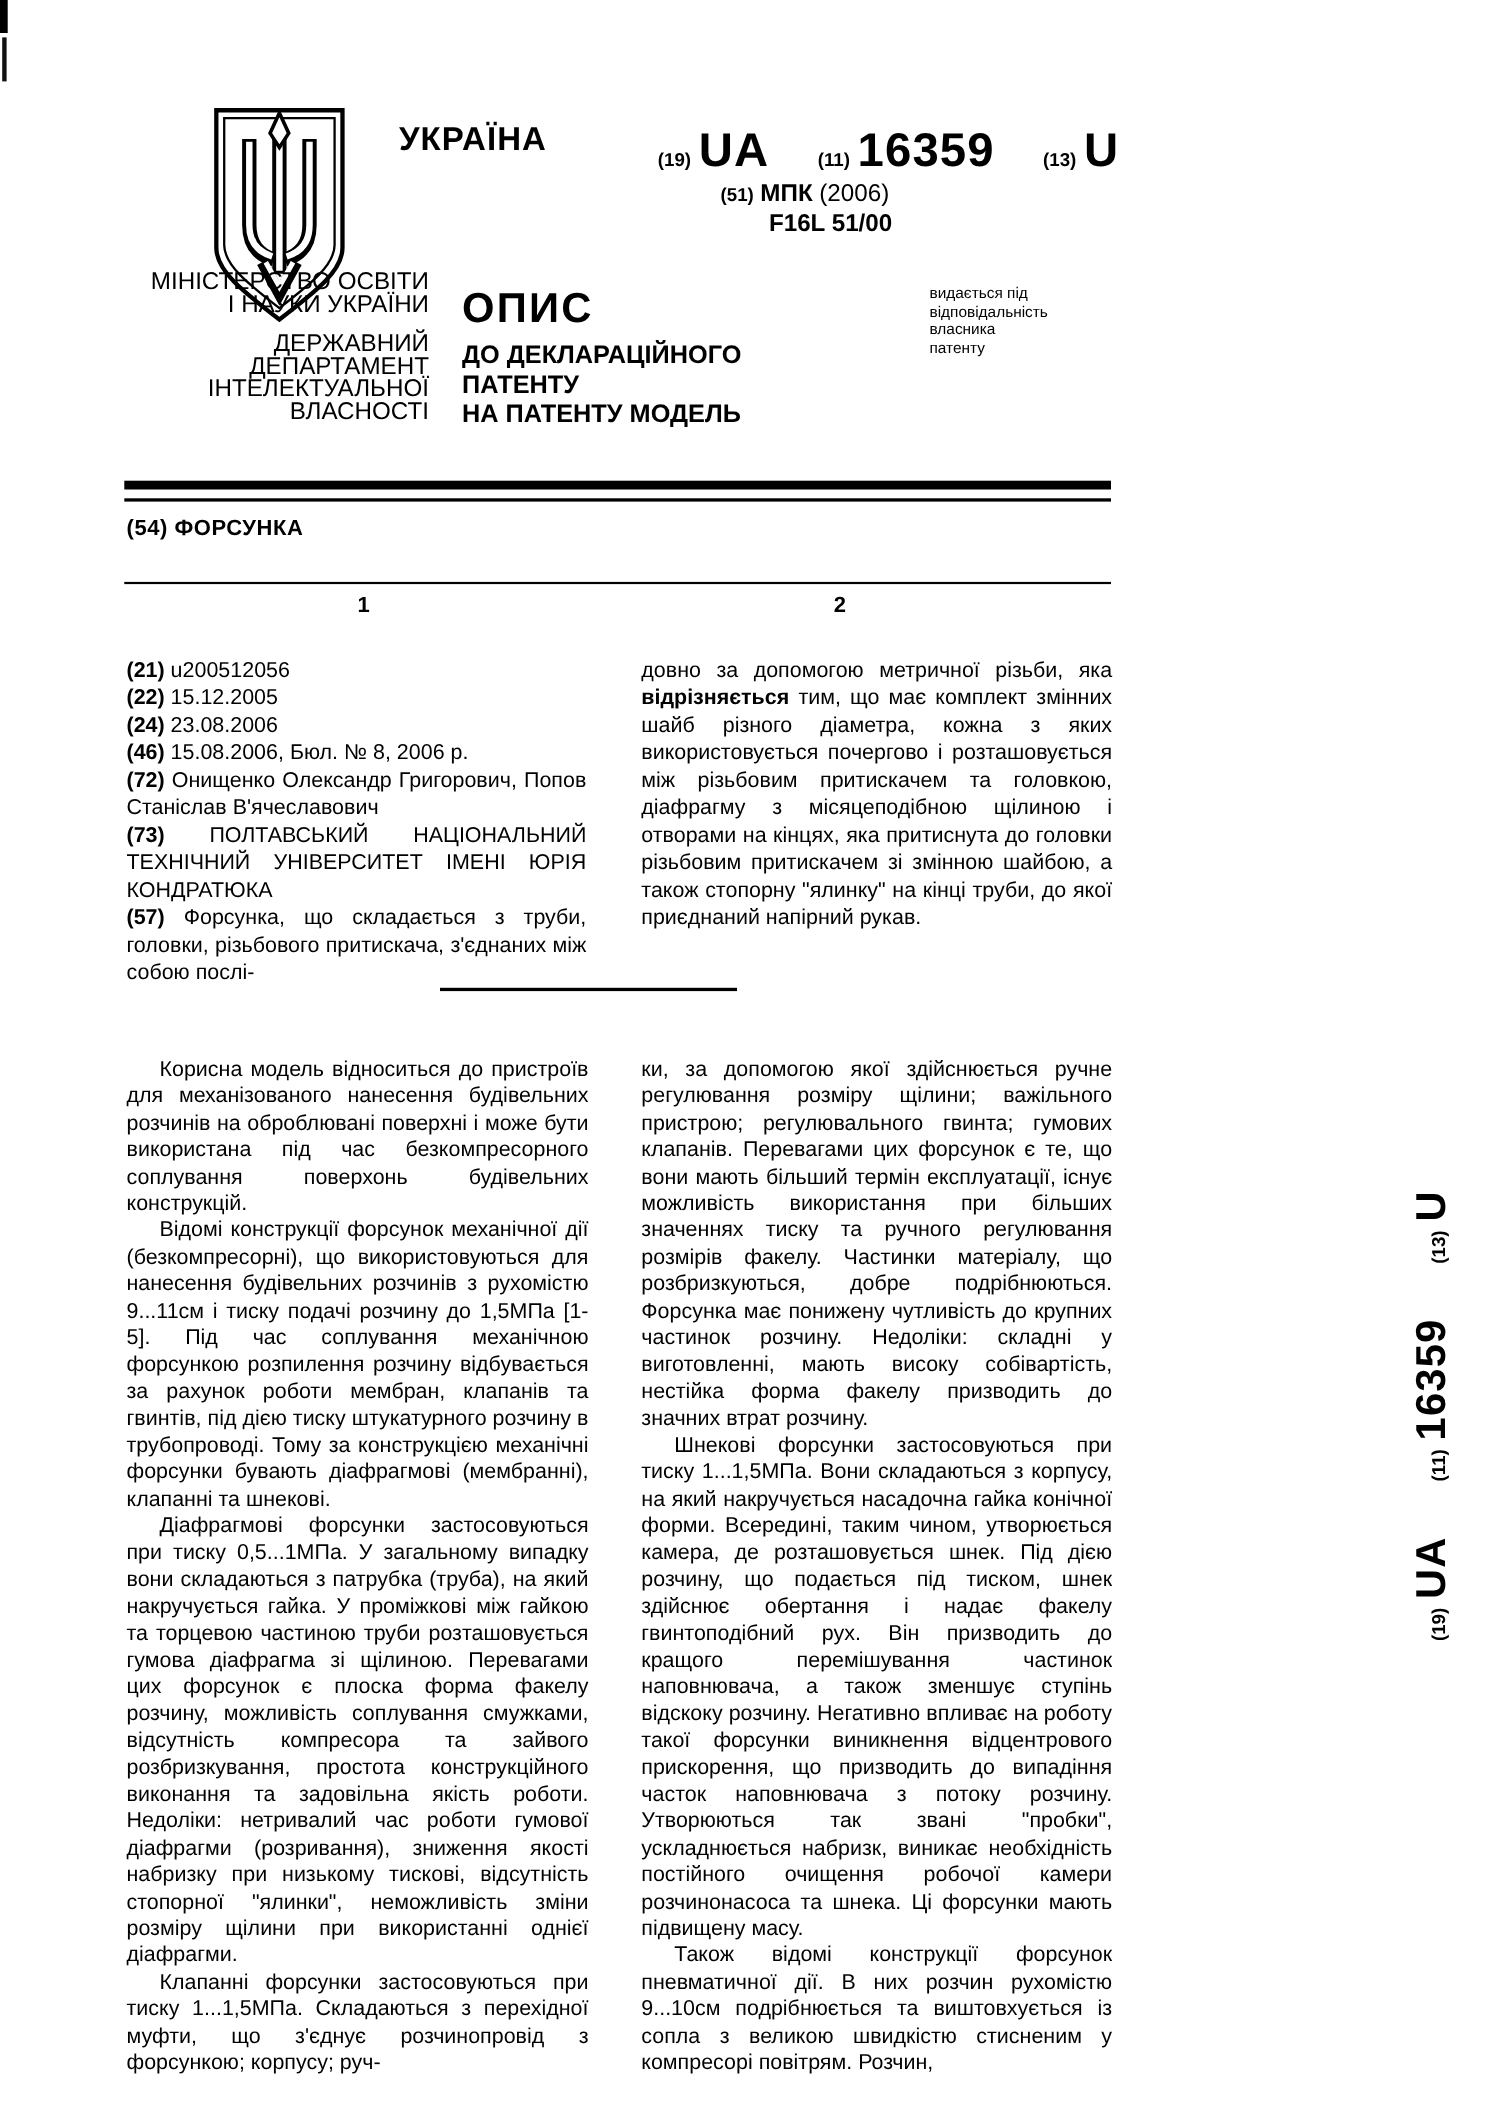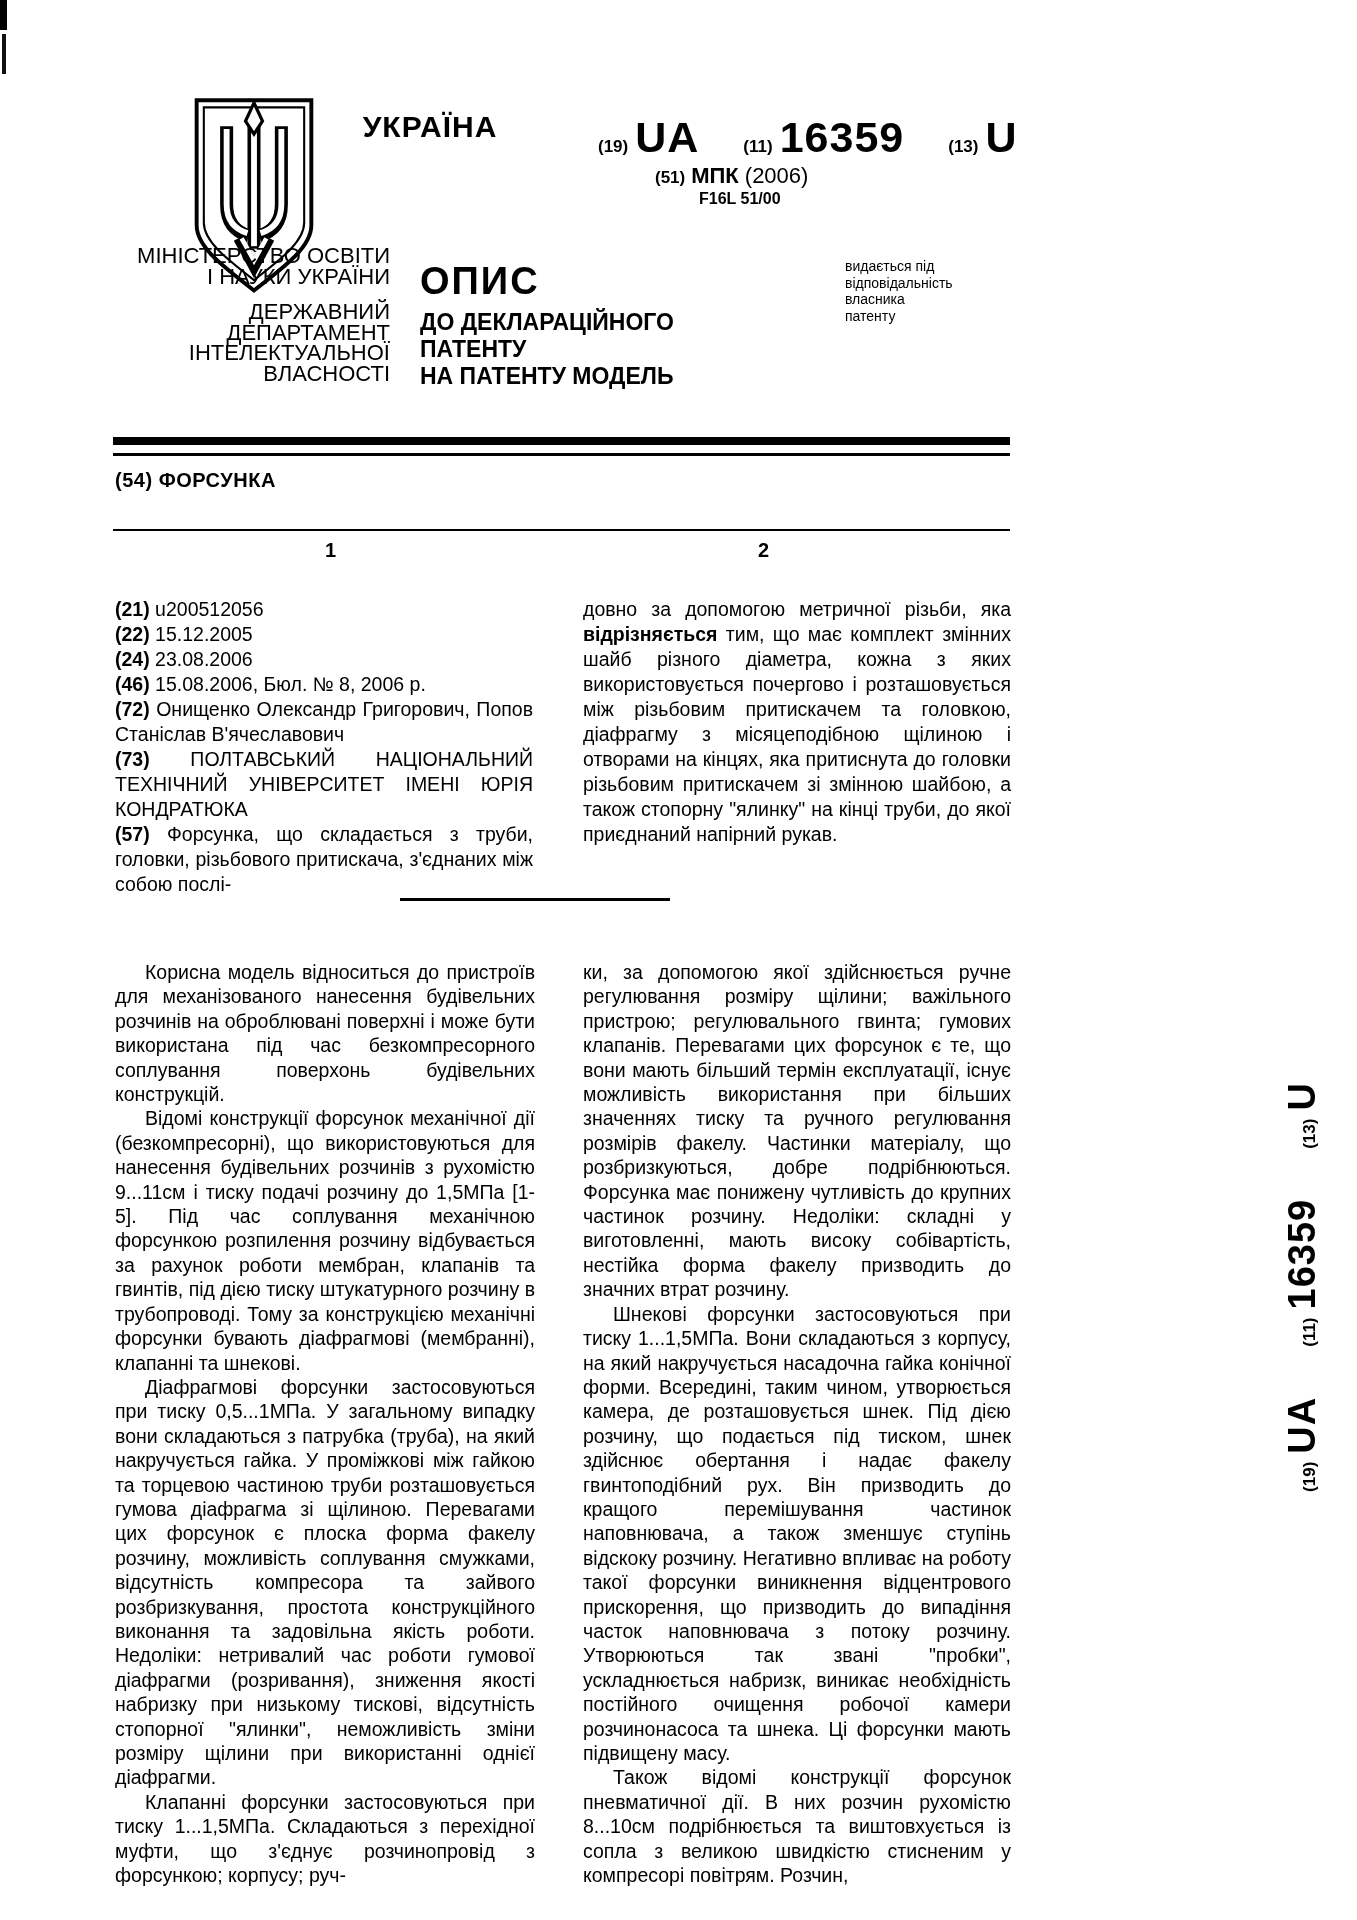--- a/index.html
+++ b/index.html
@@ -15,21 +15,21 @@
   .coat{position:absolute;left:188px;top:95px;width:132px;height:202px;}
   .country{position:absolute;left:330px;top:110px;width:200px;text-align:center;
     font-size:30px;font-weight:bold;letter-spacing:1px;}
   .codes{position:absolute;left:598px;top:113px;white-space:nowrap;}
   .c-small{font-size:17px;font-weight:bold;margin-right:7px;}
   .c-big{font-size:43px;font-weight:bold;letter-spacing:1px;}
   .c-gap{margin-left:44px;}
   .ipc-line{position:absolute;left:655px;top:163px;font-size:22px;white-space:nowrap;}
   .ipc-label{font-size:17px;font-weight:bold;margin-right:6px;}
   .ipc-name{font-weight:bold;margin-right:6px;}
-  .ipc-class{position:absolute;left:699px;top:190px;font-size:16px;font-weight:bold;}
+  .ipc-class{position:absolute;left:699px;top:190px;font-size:22px;font-weight:bold;}
   .ministry{position:absolute;left:120px;top:246px;width:270px;text-align:right;
     font-size:22px;font-weight:normal;line-height:20.5px;}
   .department{margin-top:15px;}
   .doc-title-block{position:absolute;left:420px;top:260px;width:360px;}
   .doc-title{font-size:38px;font-weight:bold;margin:0;letter-spacing:2px;}
   .doc-subtitle{font-size:23px;font-weight:bold;line-height:27px;margin-top:6px;}
   .disclaimer{position:absolute;left:845px;top:258px;font-size:14px;line-height:16.5px;}
 
   
   .rule-thick{position:absolute;left:113px;top:437px;width:897px;height:8px;background:#000;}
@@ -160,20 +160,20 @@
   <section class="body-left">
     <p class="indent">Корисна модель відноситься до пристроїв для механізованого нанесення будівельних розчинів на оброблювані поверхні і може бути використана під час безкомпресорного соплування поверхонь будівельних конструкцій.</p>
     <p class="indent">Відомі конструкції форсунок механічної дії (безкомпресорні), що використовуються для нанесення будівельних розчинів з рухомістю 9...11см і тиску подачі розчину до 1,5МПа [1-5]. Під час соплування механічною форсункою розпилення розчину відбувається за рахунок роботи мембран, клапанів та гвинтів, під дією тиску штукатурного розчину в трубопроводі. Тому за конструкцією механічні форсунки бувають діафрагмові (мембранні), клапанні та шнекові.</p>
     <p class="indent">Діафрагмові форсунки застосовуються при тиску 0,5...1МПа. У загальному випадку вони складаються з патрубка (труба), на який накручується гайка. У проміжкові між гайкою та торцевою частиною труби розташовується гумова діафрагма зі щілиною. Перевагами цих форсунок є плоска форма факелу розчину, можливість соплування смужками, відсутність компресора та зайвого розбризкування, простота конструкційного виконання та задовільна якість роботи. Недоліки: нетривалий час роботи гумової діафрагми (розривання), зниження якості набризку при низькому тискові, відсутність стопорної "ялинки", неможливість зміни розміру щілини при використанні однієї діафрагми.</p>
     <p class="indent">Клапанні форсунки застосовуються при тиску 1...1,5МПа. Складаються з перехідної муфти, що з'єднує розчинопровід з форсункою; корпусу; руч-</p>
   </section>
 
   <section class="body-right">
     <p>ки, за допомогою якої здійснюється ручне регулювання розміру щілини; важільного пристрою; регулювального гвинта; гумових клапанів. Перевагами цих форсунок є те, що вони мають більший термін експлуатації, існує можливість використання при більших значеннях тиску та ручного регулювання розмірів факелу. Частинки матеріалу, що розбризкуються, добре подрібнюються. Форсунка має понижену чутливість до крупних частинок розчину. Недоліки: складні у виготовленні, мають високу собівартість, нестійка форма факелу призводить до значних втрат розчину.</p>
     <p class="indent">Шнекові форсунки застосовуються при тиску 1...1,5МПа. Вони складаються з корпусу, на який накручується насадочна гайка конічної форми. Всередині, таким чином, утворюється камера, де розташовується шнек. Під дією розчину, що подається під тиском, шнек здійснює обертання і надає факелу гвинтоподібний рух. Він призводить до кращого перемішування частинок наповнювача, а також зменшує ступінь відскоку розчину. Негативно впливає на роботу такої форсунки виникнення відцентрового прискорення, що призводить до випадіння часток наповнювача з потоку розчину. Утворюються так звані "пробки", ускладнюється набризк, виникає необхідність постійного очищення робочої камери розчинонасоса та шнека. Ці форсунки мають підвищену масу.</p>
-    <p class="indent">Також відомі конструкції форсунок пневматичної дії. В них розчин рухомістю 8...10см подрібнюється та виштовхується із сопла з великою швидкістю стисненим у компресорі повітрям. Розчин,</p>
+    <p class="indent">Також відомі конструкції форсунок пневматичної дії. В них розчин рухомістю 9...10см подрібнюється та виштовхується із сопла з великою швидкістю стисненим у компресорі повітрям. Розчин,</p>
   </section>
 
   <aside class="sidebar">
     <span><span class="sb-small">(19)</span><span class="sb-big">UA</span></span><span class="sb-gap"><span class="sb-small">(11)</span><span class="sb-big">16359</span></span><span class="sb-gap"><span class="sb-small">(13)</span><span class="sb-big">U</span></span>
   </aside>
 
 </div>
 
 </body></html>

